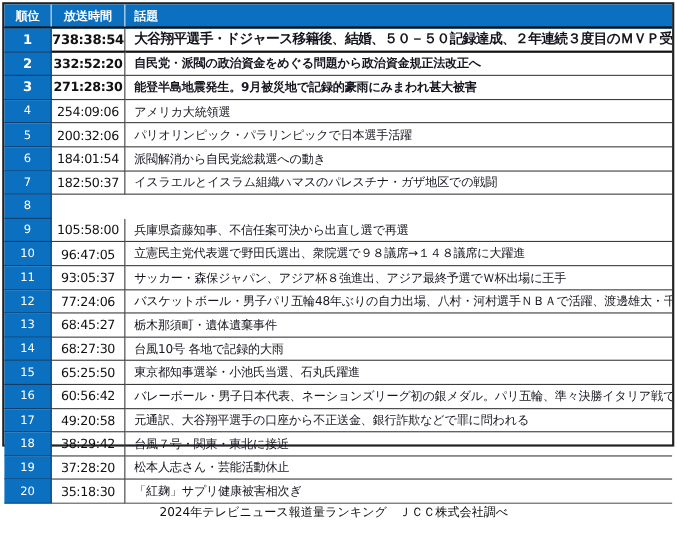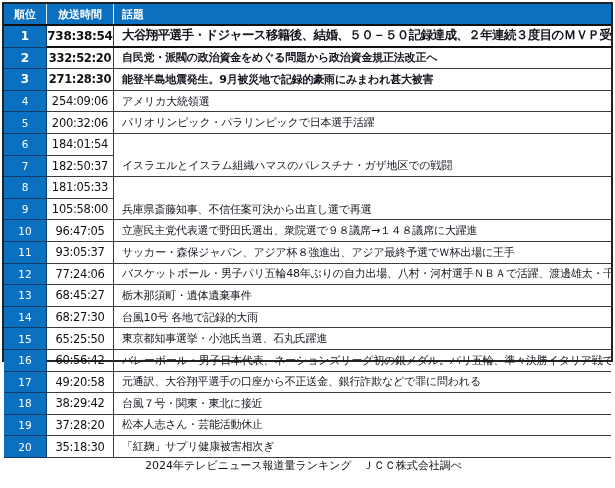--- a/index.html
+++ b/index.html
@@ -12,21 +12,21 @@
   body{
     width:615px;height:488px;
     background:#ffffff;
     font-family:"DejaVu Sans","Liberation Sans",sans-serif;
     color:var(--ink);
     position:relative;
     overflow:hidden;
   }
   .page{
     position:absolute;left:2px;top:2px;
-    width:611px;height:360px;
+    width:611px;height:404px;
     box-sizing:border-box;
     border:2px solid #222;
     display:flex;flex-direction:column;
     background:#fff;
   }
   
   .thead{
     display:flex;height:22px;flex:0 0 22px;
     background:var(--accent);
     color:#fff;font-weight:bold;font-size:11px;
@@ -118,29 +118,29 @@
       <div class="c-topic">アメリカ大統領選</div>
     </div>
       <div class="row">
       <div class="c-rank">5</div>
       <div class="c-time">200:32:06</div>
       <div class="c-topic">パリオリンピック・パラリンピックで日本選手活躍</div>
     </div>
       <div class="row">
       <div class="c-rank">6</div>
       <div class="c-time">184:01:54</div>
+      <div class="c-topic">派閥解消から自民党総裁選への動き</div>
     </div>
       <div class="row">
       <div class="c-rank">7</div>
       <div class="c-time">182:50:37</div>
       <div class="c-topic">イスラエルとイスラム組織ハマスのパレスチナ・ガザ地区での戦闘</div>
     </div>
       <div class="row">
       <div class="c-rank">8</div>
-      <div class="c-time">181:05:33</div>
     </div>
       <div class="row">
       <div class="c-rank">9</div>
       <div class="c-time">105:58:00</div>
       <div class="c-topic">兵庫県斎藤知事、不信任案可決から出直し選で再選</div>
     </div>
       <div class="row">
       <div class="c-rank">10</div>
       <div class="c-time">96:47:05</div>
       <div class="c-topic">立憲民主党代表選で野田氏選出、衆院選で９８議席→１４８議席に大躍進</div>

